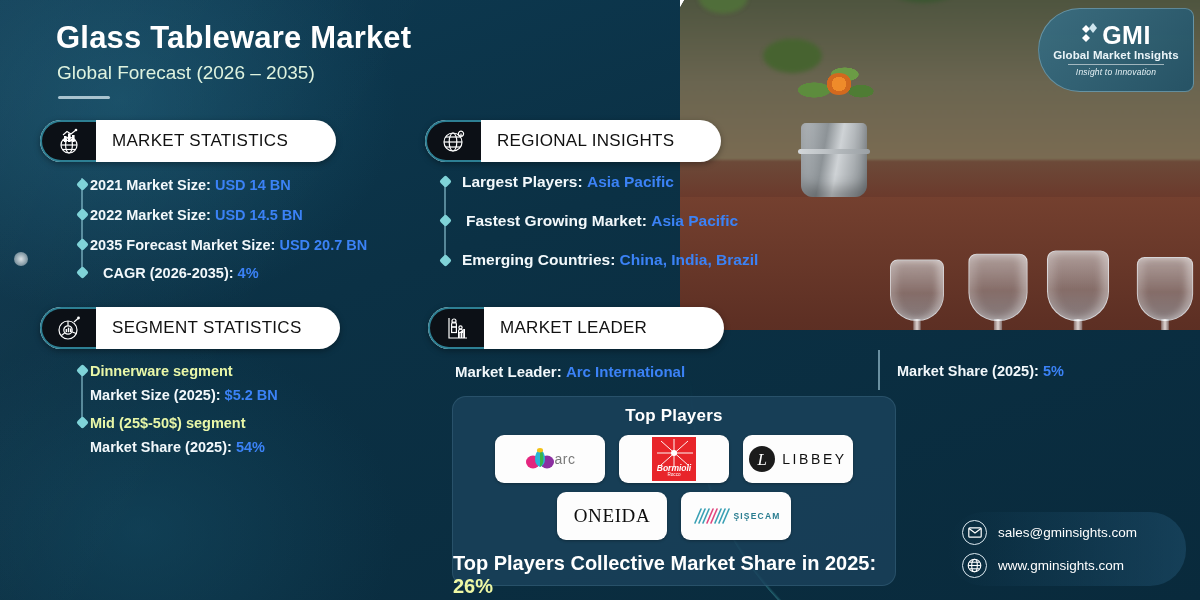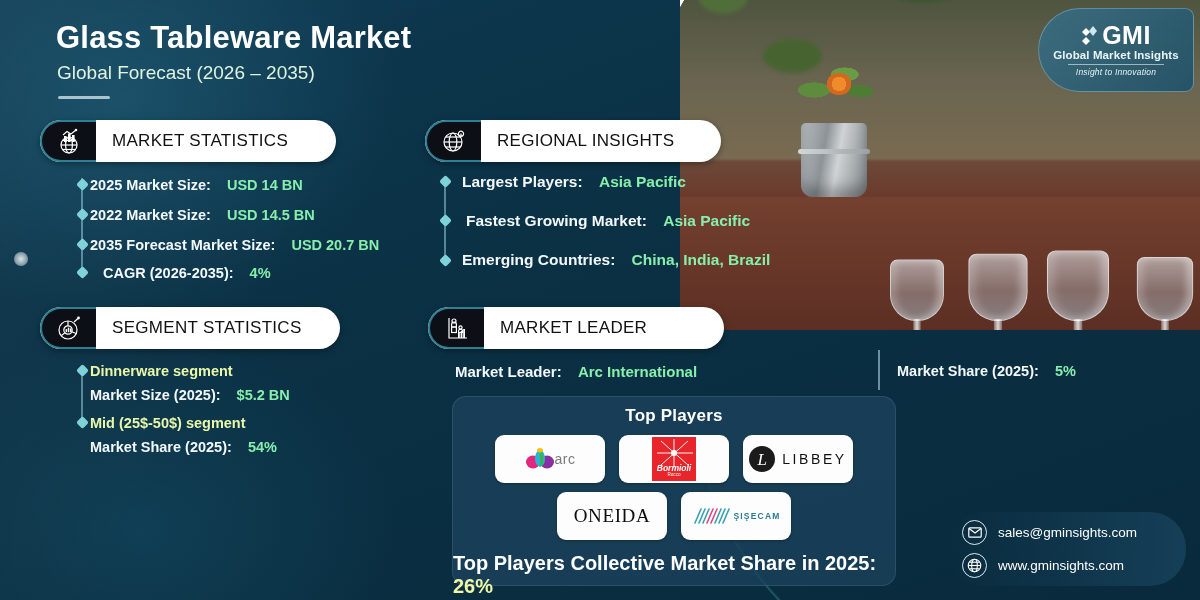--- a/index.html
+++ b/index.html
@@ -143,21 +143,21 @@
 
   
   .gmi {
     position:absolute; right:6px; top:8px; width:156px; height:84px;
     background: linear-gradient(135deg, rgba(58,110,130,.95), rgba(35,82,102,.95));
     border-radius: 48px 10px 10px 48px;
     border:1px solid rgba(160,200,215,.45);
     display:flex; flex-direction:column; align-items:center; justify-content:center;
     gap:1px;
   }
-  .gmi-top { display:flex; align-items:center; gap:4px; }
+  .gmi-top { display:flex; align-items:flex-start; gap:4px; }
   .gmi-mark { width:17px; height:20px; }
   .gmi-name { font-size:25px; font-weight:bold; color:#fff; letter-spacing:.5px; line-height:1; }
   .gmi-sub { font-size:11.5px; font-weight:bold; color:#eaf4f8; letter-spacing:.1px; }
   .gmi-rule { width:96px; height:1px; background:rgba(255,255,255,.55); margin:2px 0 1px; }
   .gmi-tag { font-size:8.5px; color:#e6f2f6; font-style:italic; letter-spacing:.2px; }
 
   
   .pill {
     position:absolute; height:42px; border-radius:21px;
     background:#ffffff;
@@ -177,21 +177,21 @@
   }
 
   
   .connector { position:absolute; width:2px; background:rgba(150,205,220,.55); }
   .node {
     position:absolute; width:9px; height:9px; background:#7fd3d8;
     transform: rotate(45deg); border-radius:2px; margin-left:-3.5px;
   }
   .stat-line { position:absolute; font-size:14.5px; color:#eef6fa; white-space:nowrap; }
   .stat-line .lbl { font-weight:bold; color:#f2f8fb; }
-  .stat-line .val { font-weight:bold; color:#86efac;margin-left:12px; }
+  .stat-line .val { font-weight:bold; color:#3b82f6; }
   .stat-line .val-green { font-weight:bold; color:#e9f7a8; }
 
   .vdiv { position:absolute; width:2px; background:rgba(170,210,225,.6); }
 
   
   .players {
     position:absolute; left:452px; top:396px; width:444px; height:190px;
     background: rgba(27,66,92,.78);
     border-radius:14px;
     border:1px solid rgba(120,170,195,.18);
@@ -317,21 +317,21 @@
       </svg>
     </div>
     <div class="pill-label">MARKET STATISTICS</div>
   </div>
   <div class="connector" style="left:81px; top:178px; height:90px;"></div>
   <div class="node" style="left:81px; top:180px;"></div>
   <div class="node" style="left:81px; top:210px;"></div>
   <div class="node" style="left:81px; top:240px;"></div>
   <div class="node" style="left:81px; top:268px;"></div>
   <div class="stat-line" style="left:90px; top:177px;">
-    <span class="lbl">2025 Market Size:</span>
+    <span class="lbl">2021 Market Size:</span>
     <span class="val">USD 14 BN</span>
   </div>
   <div class="stat-line" style="left:90px; top:207px;">
     <span class="lbl">2022 Market Size:</span>
     <span class="val">USD 14.5 BN</span>
   </div>
   <div class="stat-line" style="left:90px; top:237px;">
     <span class="lbl">2035 Forecast Market Size:</span>
     <span class="val">USD 20.7 BN</span>
   </div>

